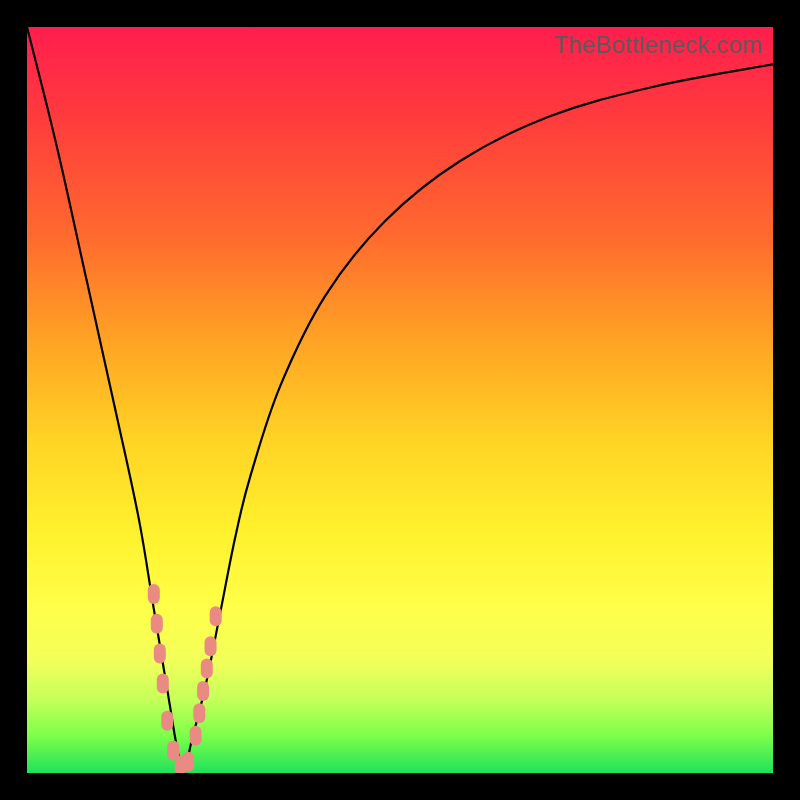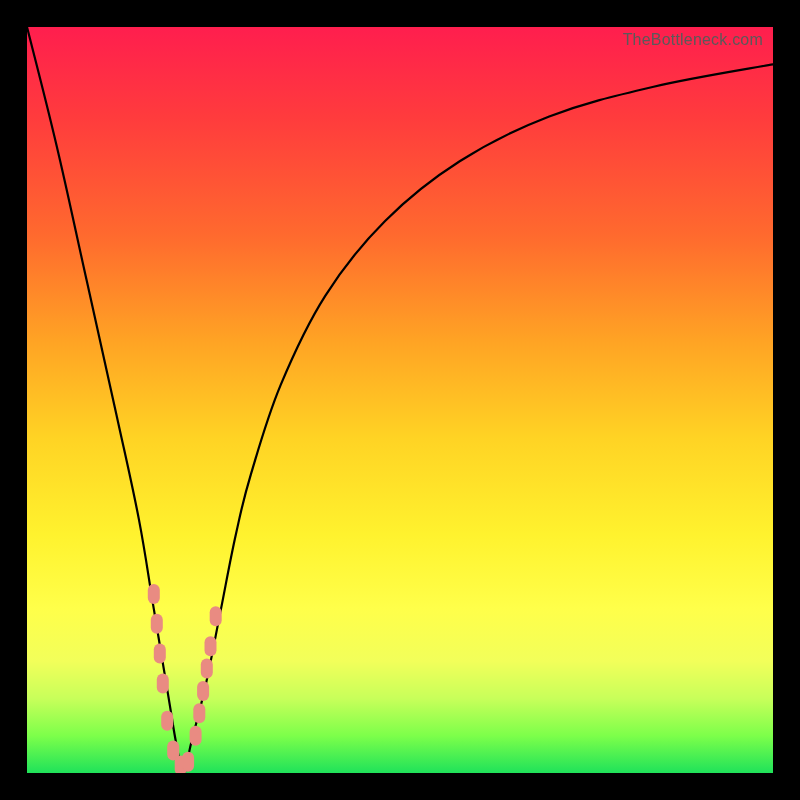--- a/index.html
+++ b/index.html
@@ -36,21 +36,21 @@
       #c8ff5a 90%,
       #7dff4a 95%,
       #1fe25a 100%
     );
   }
   .watermark {
     position: absolute;
     top: 4px;
     right: 10px;
     color: #5a5a5a;
-    font-size: 16px;
+    font-size: 24px;
     font-weight: 400;
     letter-spacing: 0.2px;
     user-select: none;
   }
   svg.curves {
     position: absolute;
     left: 0;
     top: 0;
     width: 746px;
     height: 746px;

